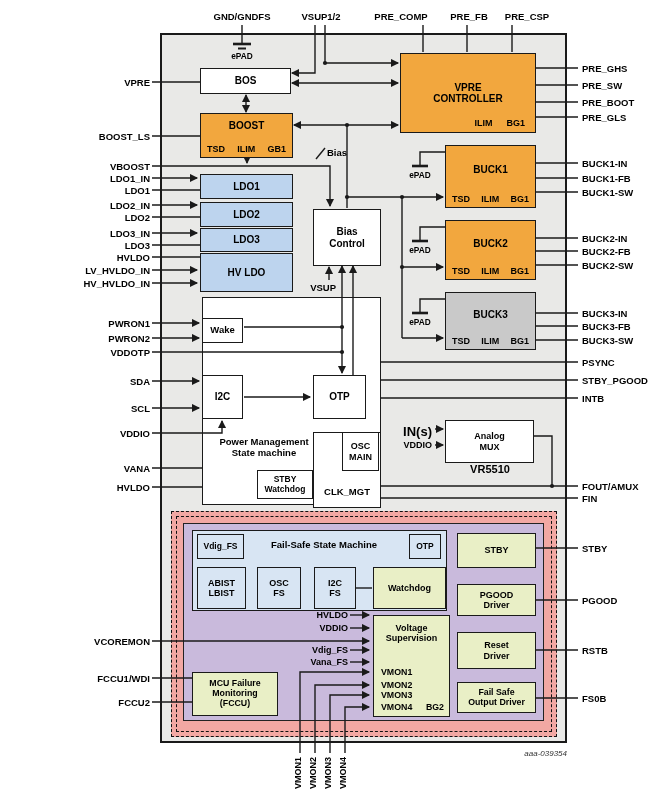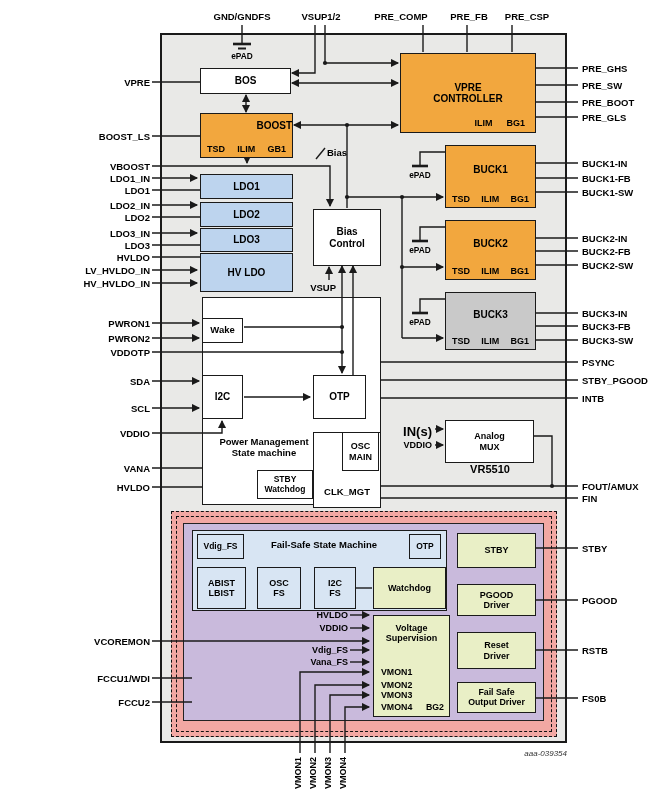--- a/index.html
+++ b/index.html
@@ -151,21 +151,21 @@
         <circle cx="552" cy="486" r="2.1" fill="#1a1a1a" stroke="none"></circle>
       </g>
   </svg>
 
   <div class="layer" id="fg">
 
     <div class="abs blk f10" style="left:200px;top:68px;width:91px;height:26px;">
       <span>BOS</span>
     </div>
 
-    <div class="abs blk orange f10 topalign" style="left:200px;top:113px;width:93px;height:45px;padding-top:6px;justify-content:flex-end;">
+    <div class="abs blk orange f10 topalign" style="left:200px;top:113px;width:93px;height:45px;padding-top:6px;">
       <span>BOOST</span>
       <div class="cellrow">
         <span>TSD</span>
         <span>ILIM</span>
         <span>GB1</span>
       </div>
     </div>
 
     <div class="abs blk orange f10" style="left:400px;top:53px;width:136px;height:80px;">
       <span class="pre">VPRE
@@ -277,20 +277,25 @@
     <div class="abs blk green f9 topalign" style="left:373px;top:615px;width:77px;height:102px;padding-top:7px;">
       <span class="pre">Voltage
 Supervision</span>
       <span class="abs" style="left:7px;top:52px;font-size:8.8px;">VMON1</span>
       <span class="abs" style="left:7px;top:65px;font-size:8.8px;">VMON2</span>
       <span class="abs" style="left:7px;top:75px;font-size:8.8px;">VMON3</span>
       <span class="abs" style="left:7px;top:87px;font-size:8.8px;">VMON4</span>
       <span class="abs" style="right:5px;top:87px;font-size:8.8px;">BG2</span>
     </div>
 
+    <div class="abs blk green" style="left:192px;top:672px;width:86px;height:44px;font-size:8.8px;">
+      <span class="pre">MCU Failure
+Monitoring
+(FCCU)</span>
+      </div>
 
     <div class="abs blk green f9" style="left:457px;top:533px;width:79px;height:35px;">
       <span>STBY</span>
       </div>
     <div class="abs blk green f9" style="left:457px;top:584px;width:79px;height:32px;">
       <span class="pre">PGOOD
 Driver</span>
       </div>
     <div class="abs blk green f9" style="left:457px;top:632px;width:79px;height:37px;">
       <span class="pre">Reset

